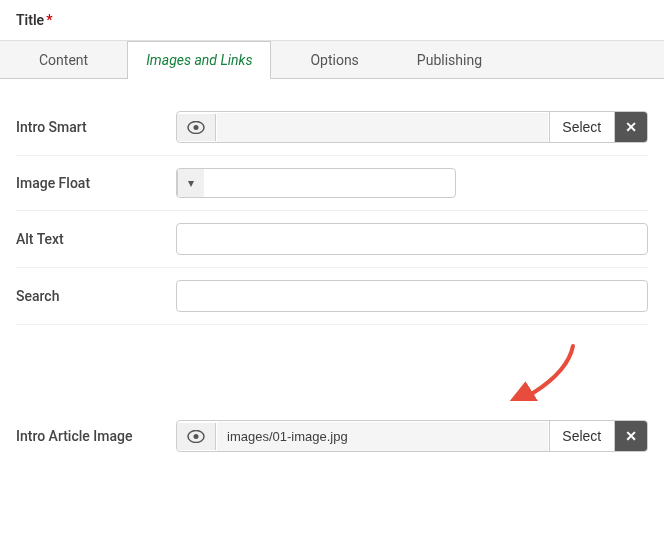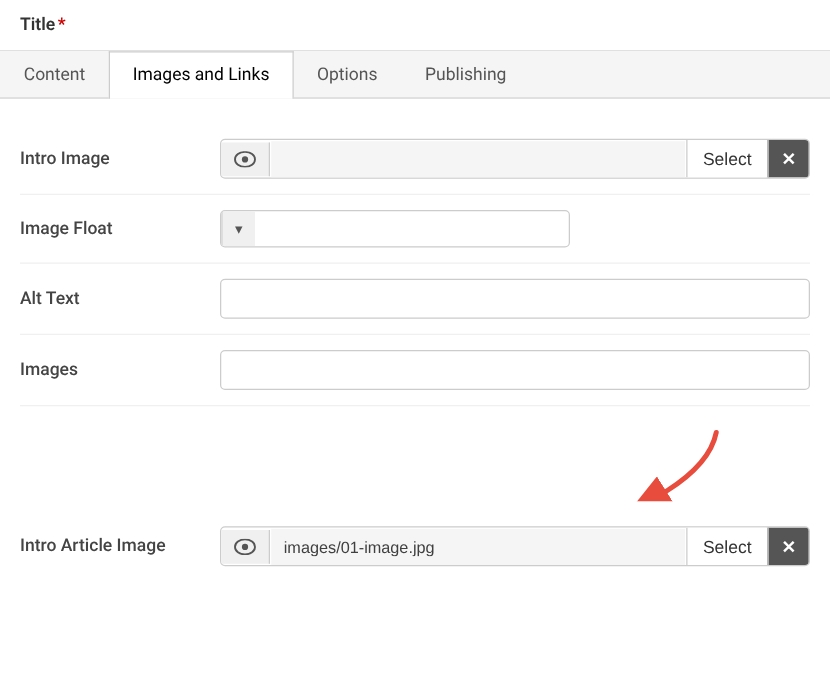--- a/index.html
+++ b/index.html
@@ -46,29 +46,31 @@
     }
     .tab {
       padding: 10px 18px;
       cursor: pointer;
       border: 1px solid transparent;
       border-bottom: none;
       color: #555;
       background: transparent;
       font-size: 14px;
       white-space: nowrap;
+      margin-left: 20px;
     }
     .tab.active {
       background: #fff;
       border-color: #ccc;
       border-bottom-color: #fff;
-      color: #000000;
+      color: #15803d;
       margin-bottom: -1px;
       position: relative;
       z-index: 1;
+      font-style: italic;
     }
 
     .form-body {
       padding: 20px 16px;
       background: #fff;
     }
 
     .form-row {
       display: flex;
       align-items: center;
@@ -210,21 +212,21 @@
 <div class="tabs">
   <div class="tab">Content</div>
   <div class="tab active">Images and Links</div>
   <div class="tab">Options</div>
   <div class="tab">Publishing</div>
 </div>
 
 <div class="form-body">
 
   <div class="form-row">
-    <div class="form-label">Intro Image</div>
+    <div class="form-label">Intro Smart</div>
     <div class="form-control">
       <div class="image-field">
         <button class="eye-btn" title="Preview">
           <svg width="18" height="13" viewBox="0 0 18 13" fill="none" xmlns="http://www.w3.org/2000/svg">
             <ellipse cx="9" cy="6.5" rx="8" ry="6" stroke="#555" stroke-width="1.5" fill="none"></ellipse>
             <circle cx="9" cy="6.5" r="2.5" fill="#555"></circle>
           </svg>
         </button>
         <input class="image-path" type="text" value="" readonly="" style="">
         <button class="select-btn">Select</button>
@@ -243,21 +245,21 @@
   </div>
 
   <div class="form-row">
     <div class="form-label">Alt Text</div>
     <div class="form-control">
       <input class="text-input" type="text" value="" style="">
     </div>
   </div>
 
   <div class="form-row">
-    <div class="form-label">Images</div>
+    <div class="form-label">Search</div>
     <div class="form-control">
       <input class="text-input" type="text" value="" style="">
     </div>
   </div>
 
   <div class="arrow-section">
     <div>
       <svg width="90" height="60" viewBox="0 0 90 60" xmlns="http://www.w3.org/2000/svg">
 
         <defs>

